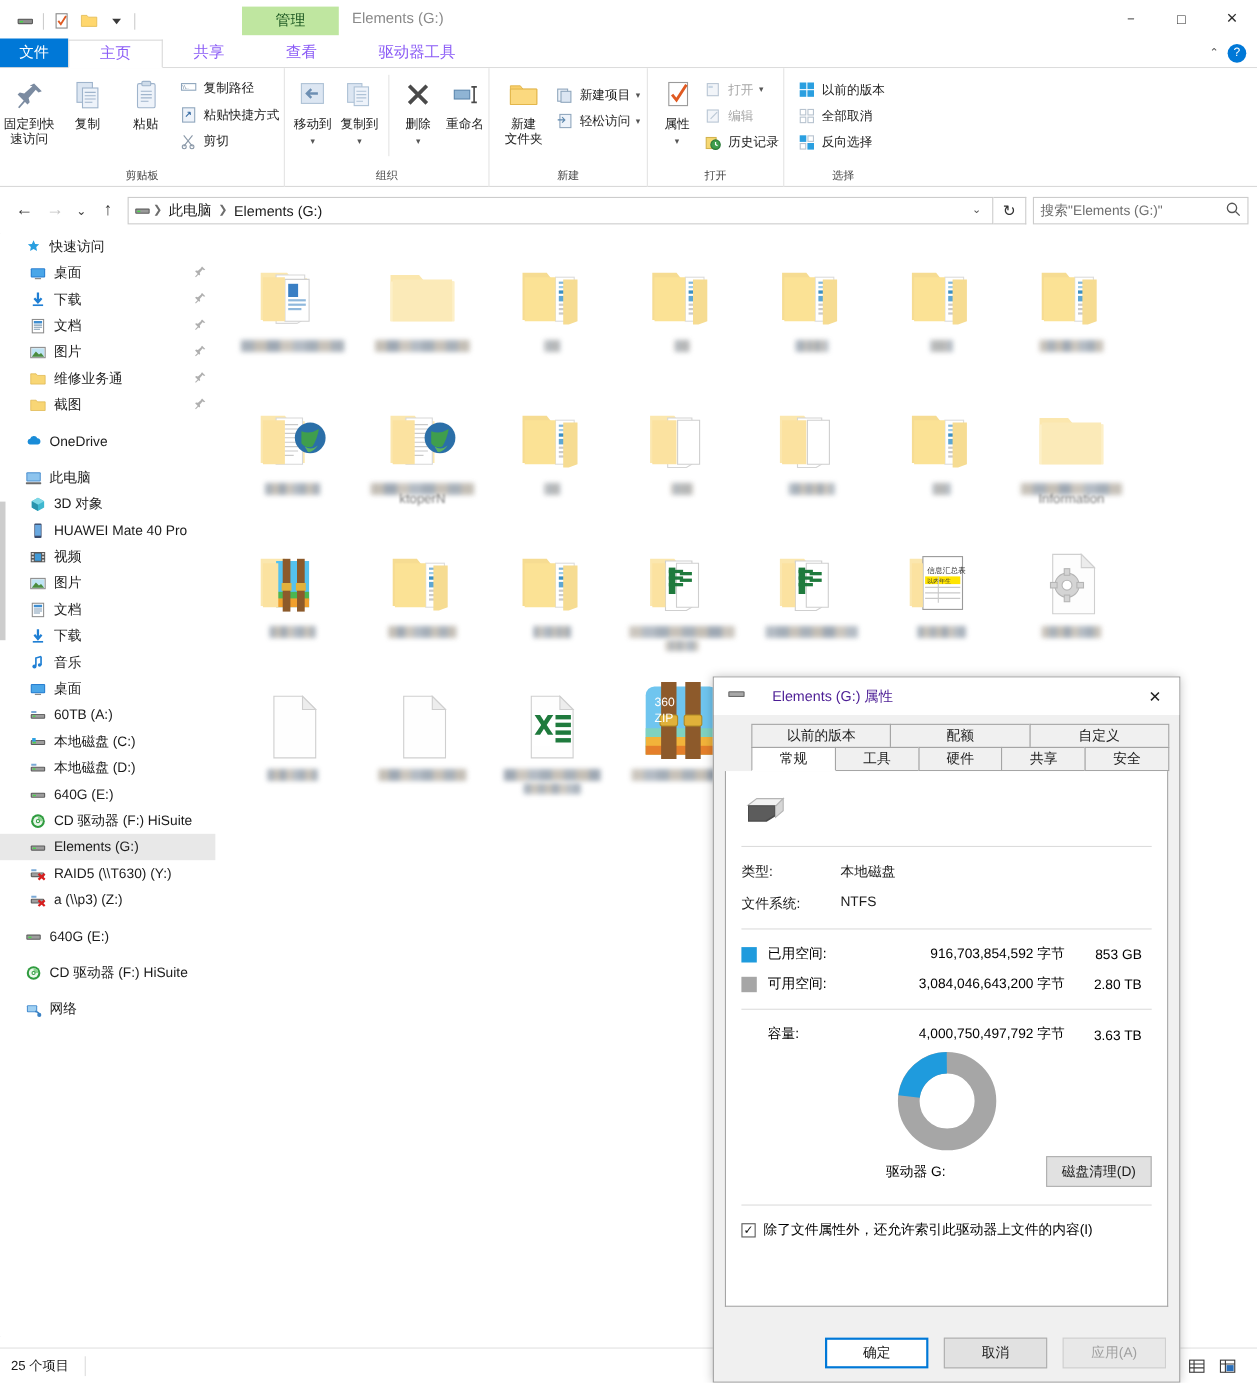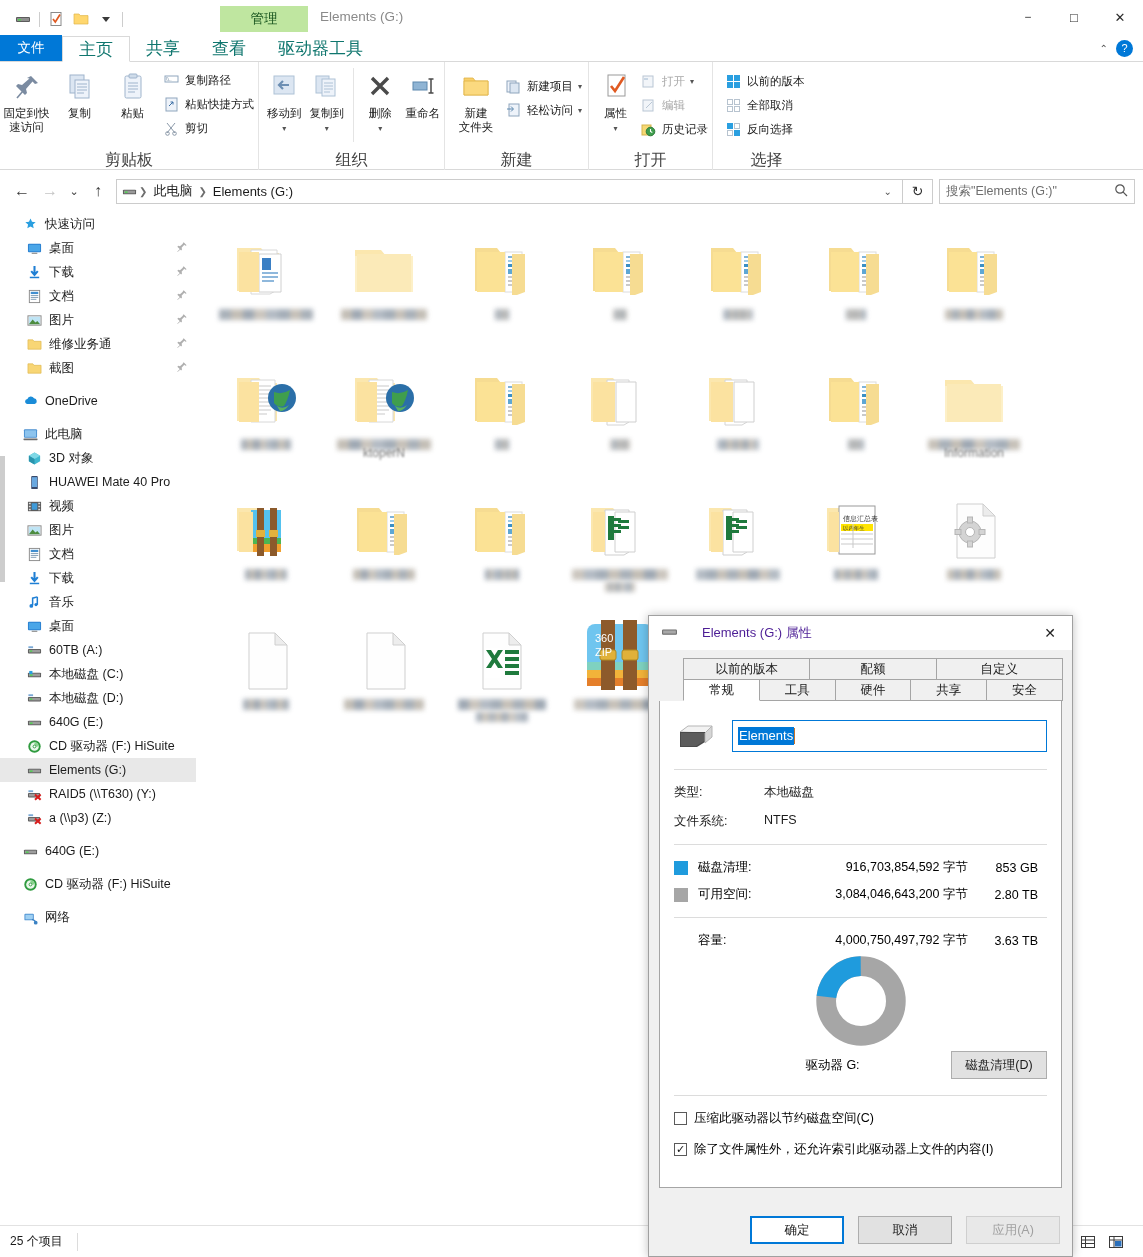--- a/index.html
+++ b/index.html
@@ -36,38 +36,38 @@
   
   .tabs {
     position:absolute; left:0; top:36px; width:1143px; height:26px;
     border-bottom:1px solid #d9d9d9; background:#fff; display:flex; align-items:flex-end;
   }
   .tab-file {
     width:62px; height:26px; background:#0078d7; color:#fff; font-size:13.5px;
     display:flex; align-items:center; justify-content:center;
   }
   .tab {
-    height:26px; padding:0 16px; font-size:17px; color:#0f766e;
+    height:26px; padding:0 28px; font-size:14px; color:#8b5cf6;
     display:flex; align-items:center; justify-content:center;
   }
   .tab.active { background:#fff; border:1px solid #d9d9d9; border-bottom:1px solid #fff;
                 position:relative; top:1px; }
   .ribbon-right { margin-left:auto; display:flex; align-items:center; gap:8px; padding-right:10px; height:26px;}
   .chev { font-size:10px; color:#555; }
   .helpq { width:17px;height:17px;border-radius:50%;background:#0078d7;color:#fff;
            font-size:11px;display:flex;align-items:center;justify-content:center; }
 
   
   .ribbon {
     position:absolute; left:0; top:62px; width:1143px; height:108px;
     background:#fff; border-bottom:1px solid #d9d9d9; display:flex;
   }
   .rgroup { position:relative; height:108px; display:flex; flex-direction:column; }
   .rgroup-body { flex:1; display:flex; align-items:flex-start; padding-top:6px; }
-  .rgroup-label { height:20px; font-size:16px; color:#444; text-align:center;
+  .rgroup-label { height:20px; font-size:10px; color:#444; text-align:center;
                   display:flex; align-items:center; justify-content:center; }
   .rgroup + .rgroup { border-left:1px solid #e4e4e4; }
   .big-btn {
     width:56px; display:flex; flex-direction:column; align-items:center; gap:3px;
     font-size:11.5px; color:#1b1b1b; text-align:center; line-height:1.2; padding:2px 1px;
   }
   .big-btn .gl { height:34px; display:flex; align-items:center; justify-content:center; }
   .small-col { display:flex; flex-direction:column; gap:3px; padding:2px 4px 0 4px; }
   .small-btn { display:flex; align-items:center; gap:5px; font-size:11.5px; color:#1b1b1b;
                height:21px; white-space:nowrap; }
@@ -1341,42 +1341,38 @@
     <div class="panel">
       <div class="namerow">
         <span class="drive-ico">
           <svg width="42" height="32" viewBox="0 0 42 32">
             <path d="M5 12 L13 6 H37 L30 13 Z" fill="#f2f2f2" stroke="#b5b5b5"></path>
             <path d="M5 12 H30 V22 L22 27 H5 Z" fill="#4a4a4a"></path>
             <path d="M30 13 L37 6 V17 L30 23 Z" fill="#d6d6d6" stroke="#b5b5b5"></path>
             <path d="M6 13 H29 V21 L21 26 H6 Z" fill="#5c5c5c"></path>
           </svg>
         </span>
-        <span class="nameinput">
-          <span class="selname">Elements</span>
-          <span class="caretbar"></span>
-        </span>
       </div>
 
       <div class="hr"></div>
 
       <div class="kv">
         <span class="k">类型:</span>
         <span>本地磁盘</span>
       </div>
       <div class="kv">
         <span class="k">文件系统:</span>
         <span>NTFS</span>
       </div>
 
       <div class="hr"></div>
 
       <div class="spacerow">
         <span class="swatch" id="sw-used" style="background: rgb(31, 155, 221);"></span>
-        <span class="sp-label">磁盘清理:</span>
+        <span class="sp-label">已用空间:</span>
         <span class="sp-bytes">916,703,854,592 字节</span>
         <span class="sp-size">853 GB</span>
       </div>
       <div class="spacerow">
         <span class="swatch" id="sw-free" style="background: rgb(166, 166, 166);"></span>
         <span class="sp-label">可用空间:</span>
         <span class="sp-bytes">3,084,046,643,200 字节</span>
         <span class="sp-size">2.80 TB</span>
       </div>
 
@@ -1394,24 +1390,20 @@
           <circle cx="21" cy="21" r="15.915" fill="transparent" stroke-width="9" id="donut-used" stroke-dasharray="22.9 77.1" stroke-dashoffset="25" stroke="#1f9bdd" transform="scale(-1,1) translate(-42,0)"></circle>
         </svg>
         <div class="driverow">
           <span class="drivetxt">驱动器 G:</span>
           <span class="btn cleanup">磁盘清理(D)</span>
         </div>
       </div>
 
       <div class="hr" style="margin:16px 0 14px 0"></div>
 
-      <div class="cbrow">
-        <span class="cbox" id="cb-compress"></span>
-        <span>压缩此驱动器以节约磁盘空间(C)</span>
-      </div>
       <div class="cbrow" style="margin-top:14px">
         <span class="cbox" id="cb-index">✓</span>
         <span>除了文件属性外，还允许索引此驱动器上文件的内容(I)</span>
       </div>
     </div>
 
     <div class="dlg-footer">
       <span class="btn foot primary">确定</span>
       <span class="btn foot">取消</span>
       <span class="btn foot disabled">应用(A)</span>

